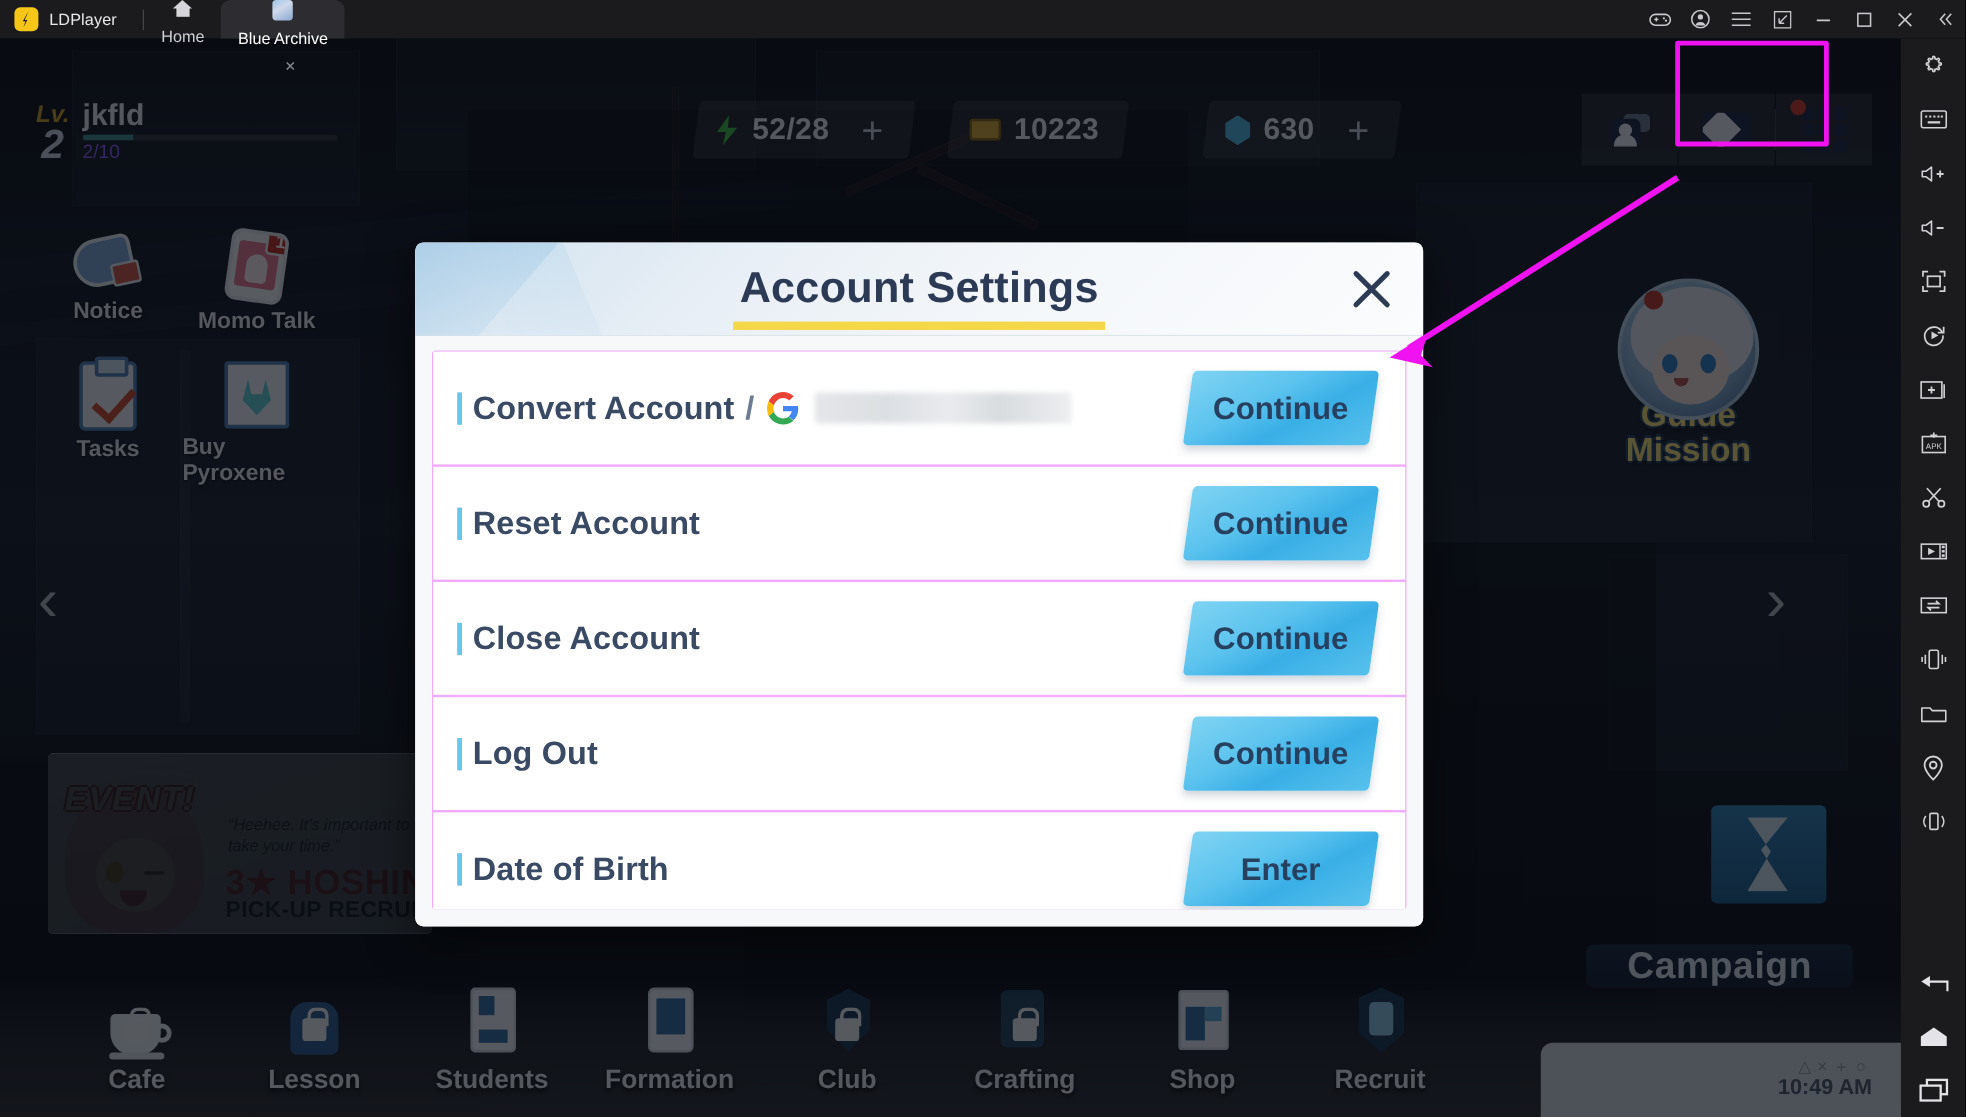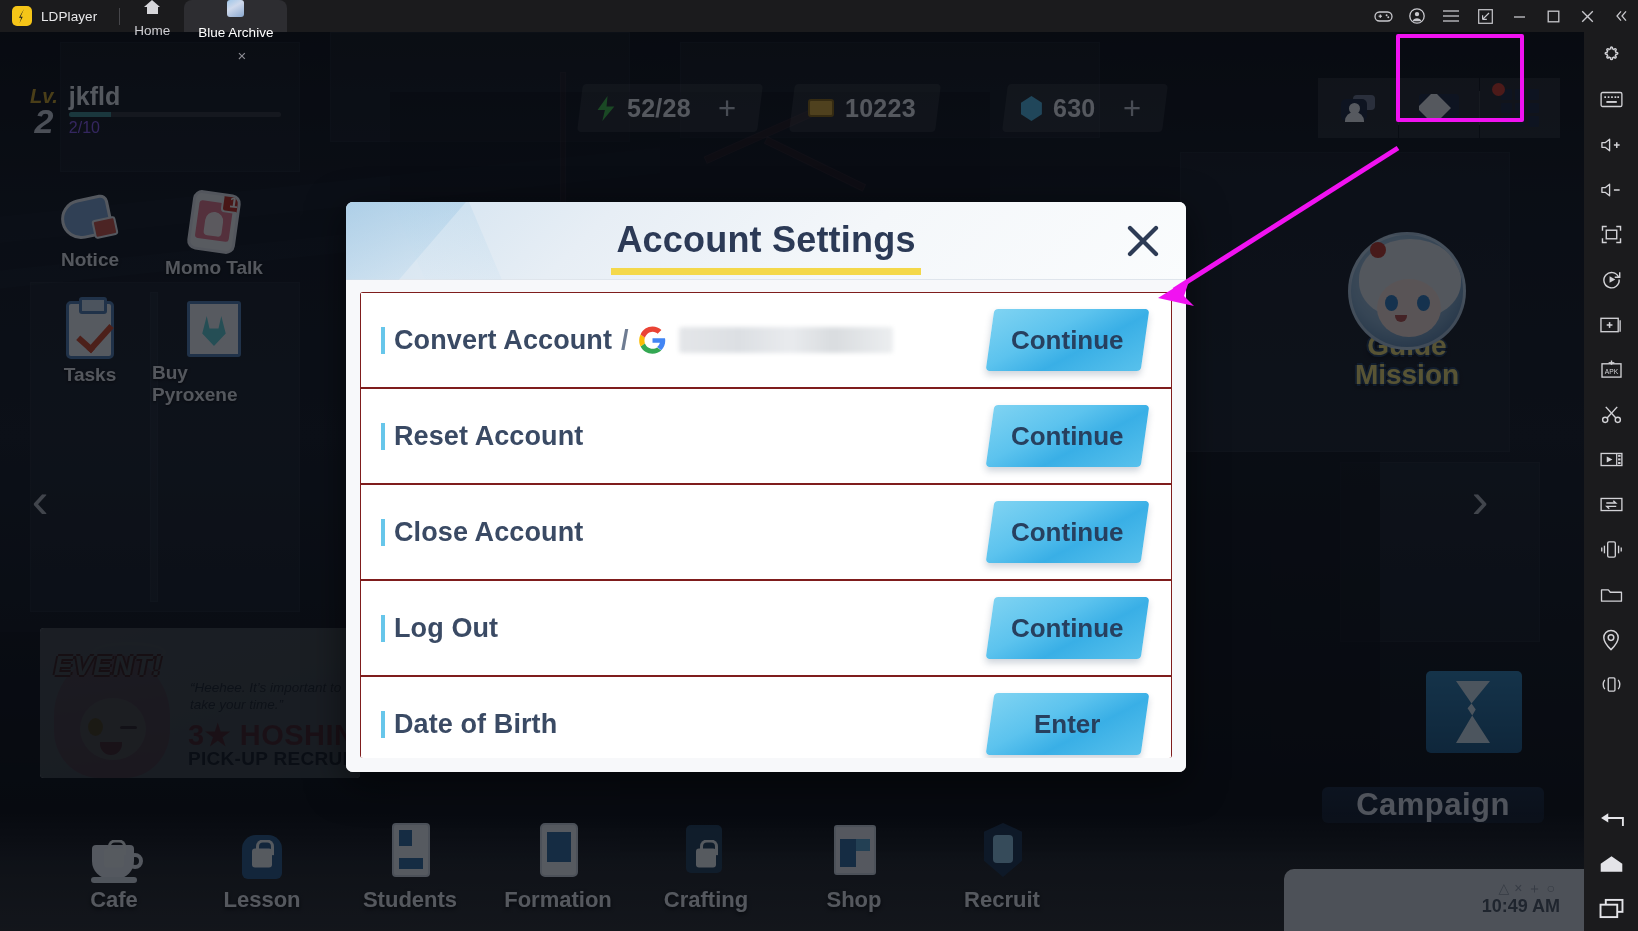--- a/index.html
+++ b/index.html
@@ -272,21 +272,21 @@
   .mtitle{position:absolute;left:0;right:0;top:17px;text-align:center;color:#2c3a56;
     font-size:36px;font-weight:bold;letter-spacing:.2px;}
   .mtitle-ul{position:absolute;left:50%;margin-left:-155px;bottom:4px;width:310px;height:7px;
     background:#f4d84a;}
   .mclose{position:absolute;right:18px;top:14px;width:50px;height:50px;cursor:pointer;
     display:flex;align-items:center;justify-content:center;}
   .mclose svg{display:block;}
 
   .modal-body{flex:1;padding:12px 14px 14px;overflow:hidden;
     background:#f7f8fa;}
-  .rowlist{background:#7f1d1d;border-radius:3px;padding:1px;height:100%;overflow:hidden;}
+  .rowlist{background:#f0abfc;border-radius:3px;padding:1px;height:100%;overflow:hidden;}
   .row{position:relative;height:94px;background:#fff;display:flex;align-items:center;
     padding:0 0 0 20px;margin-bottom:2px;}
   .row:last-child{margin-bottom:0;}
   .rbar{width:4px;height:27px;background:#67c6ea;flex:none;margin-right:9px;}
   .rlbl{color:#3a4a64;font-size:27px;font-weight:bold;letter-spacing:.1px;white-space:nowrap;}
   .rslash{color:#6e7c92;font-size:27px;font-weight:bold;margin:0 9px;}
   .g-logo{width:29px;height:29px;flex:none;margin-right:12px;}
   .redacted{width:214px;height:26px;border-radius:3px;
     background:linear-gradient(90deg,#e4e6e9 0%,#dcdfe3 28%,#e9ebee 52%,#d9dcdf 72%,#eceef0 100%);
     filter:blur(2.2px);}
@@ -564,20 +564,27 @@
       <div class="bitem">
         <span class="bicon">
           <i class="ic-form">
               <i></i>
             </i>
         </span>
         <span class="blbl">Formation</span>
       </div>
       <div class="bitem">
         <span class="bicon">
+          <i class="ic-shield"></i>
+          <i class="lockbadge"></i>
+        </span>
+        <span class="blbl">Club</span>
+      </div>
+      <div class="bitem">
+        <span class="bicon">
           <i class="ic-craft"></i>
           <i class="lockbadge"></i>
         </span>
         <span class="blbl">Crafting</span>
       </div>
       <div class="bitem">
         <span class="bicon">
           <i class="ic-shop">
               <i></i>
               <u></u>

